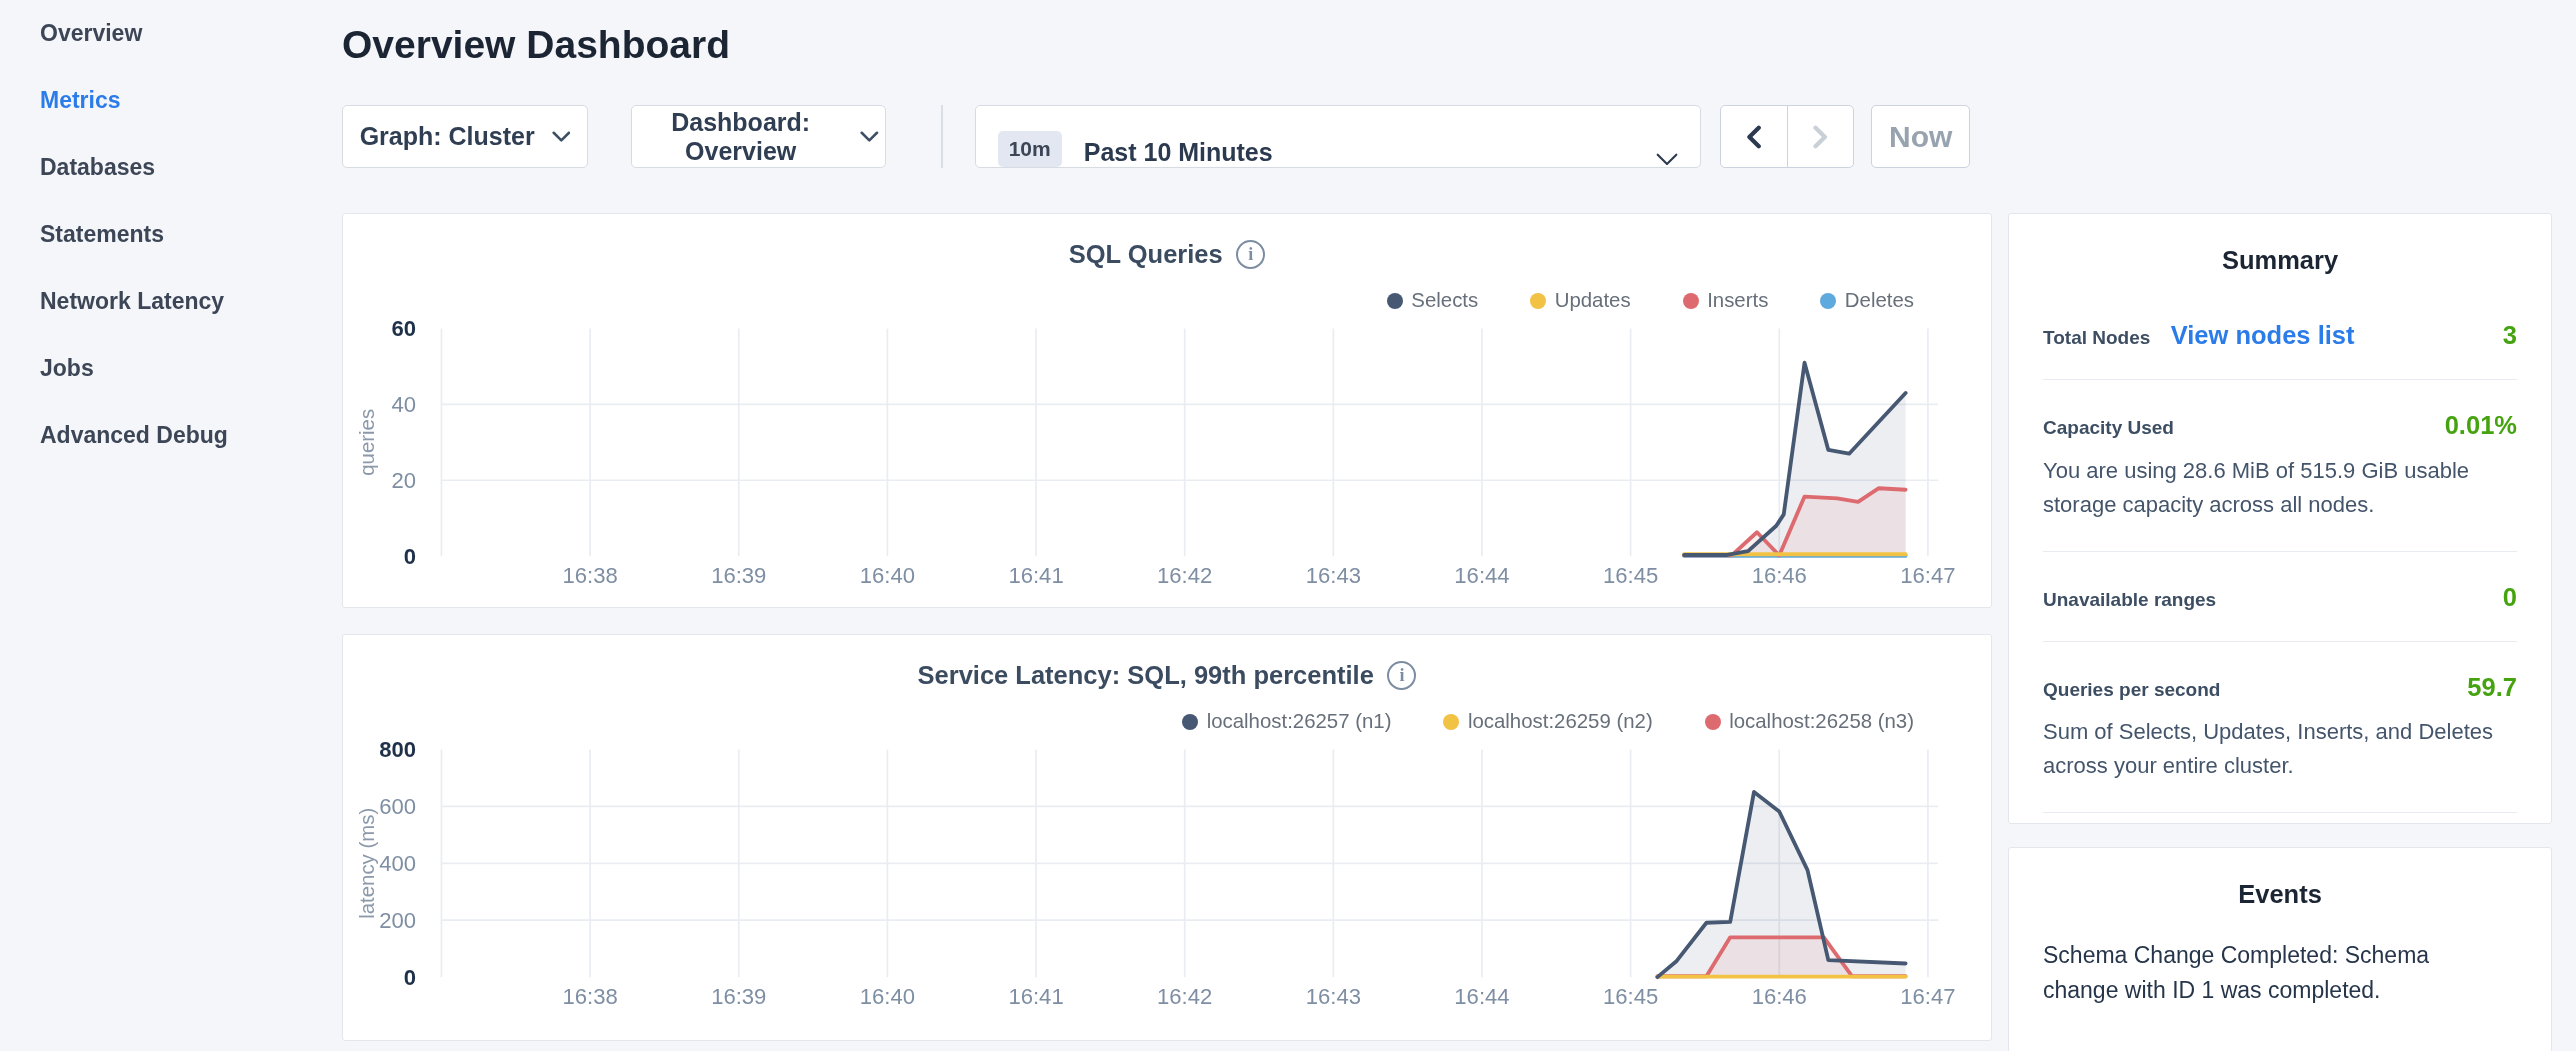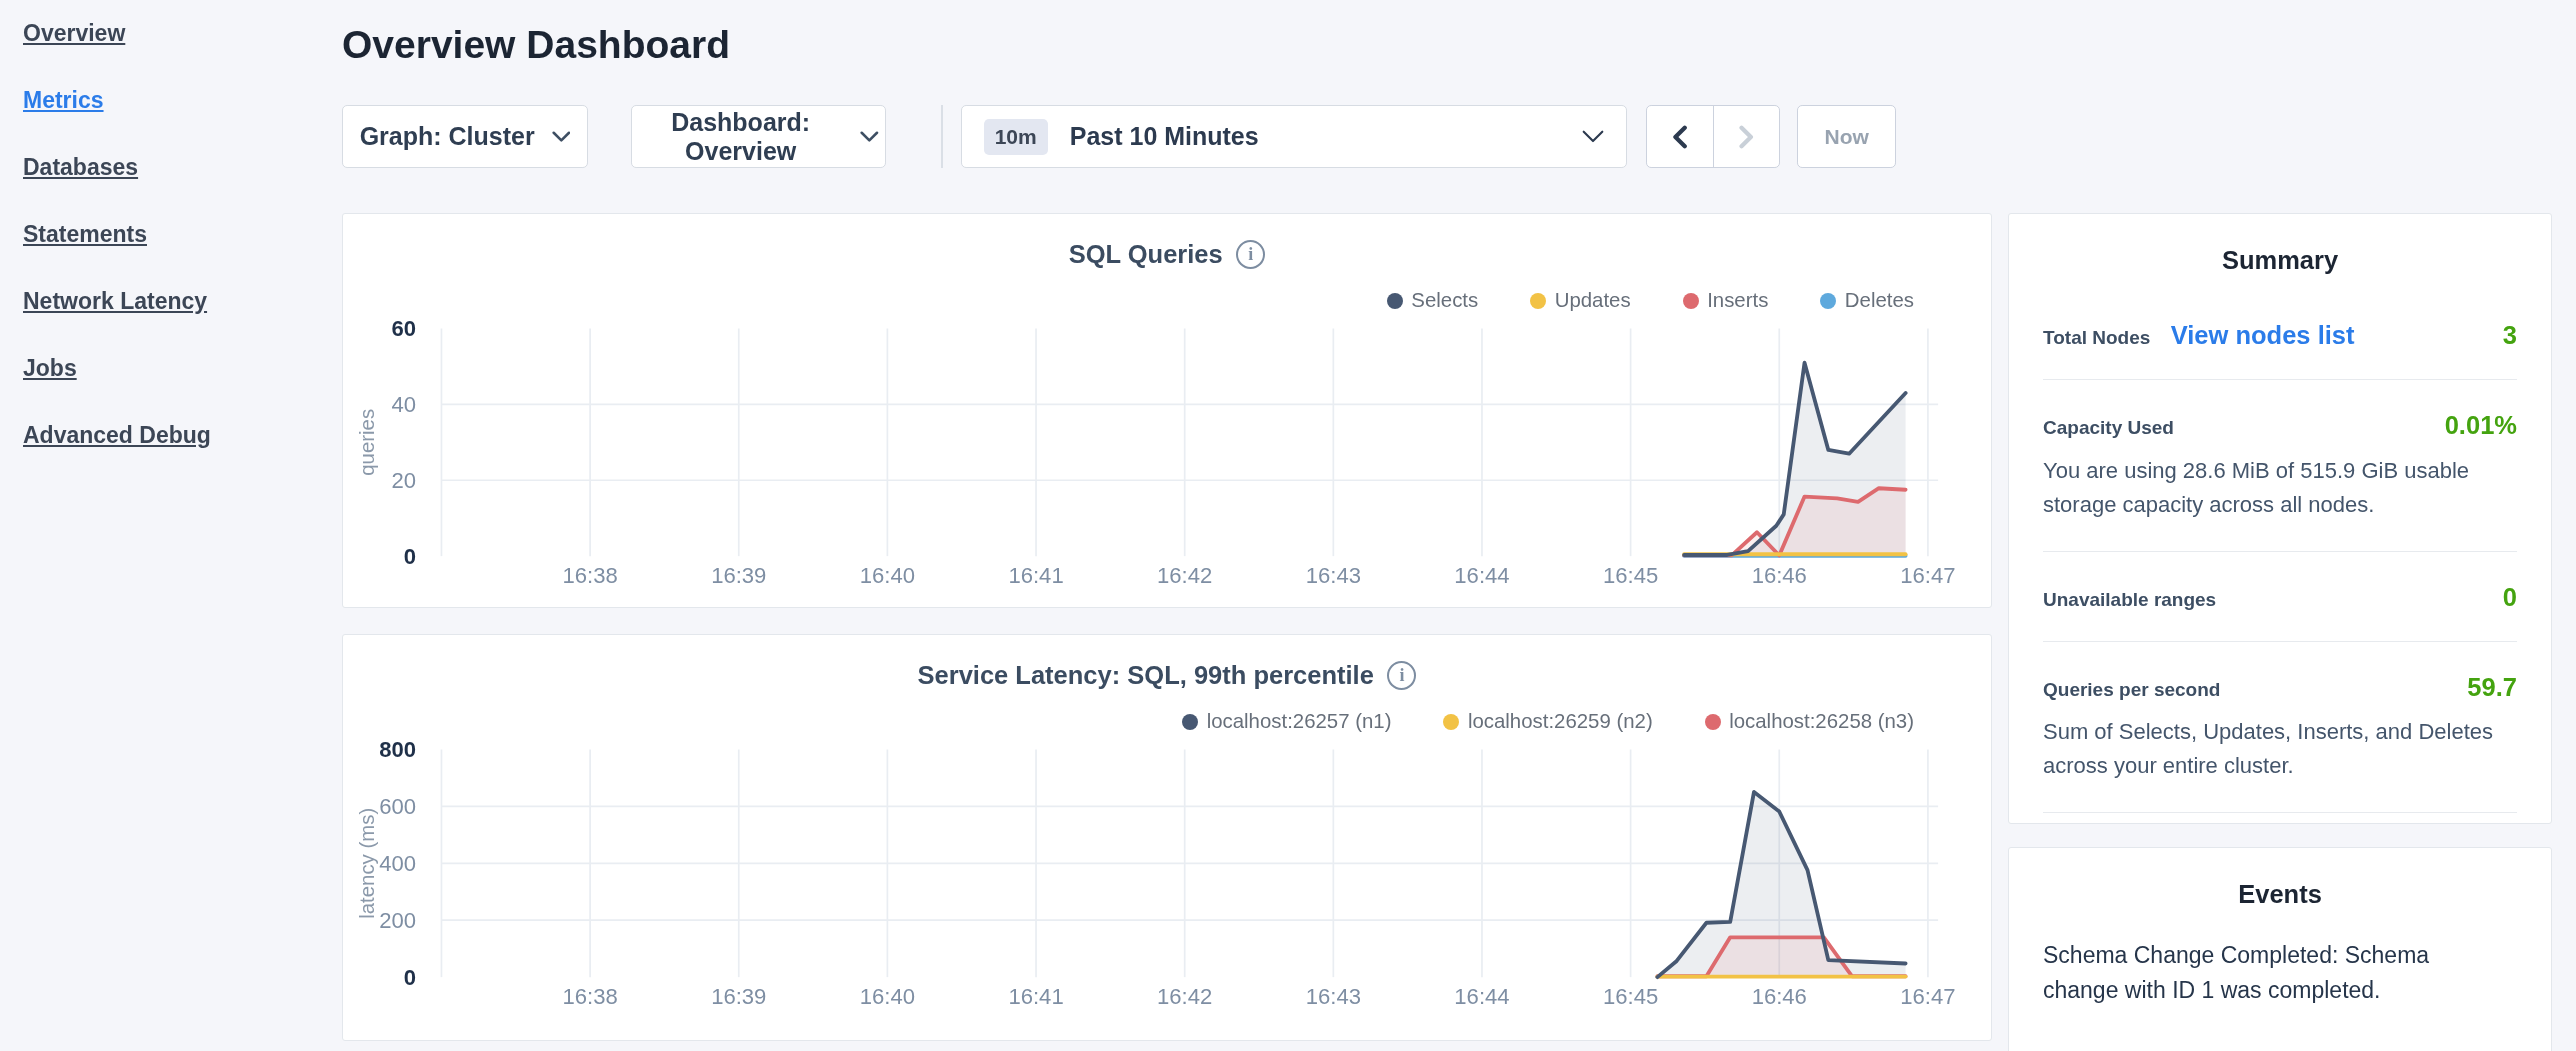--- a/index.html
+++ b/index.html
@@ -1,45 +1,45 @@
 <!DOCTYPE html>
 <html style="font-size:13.6px"><head>
 <meta charset="utf-8">
 <style>
   html,body{margin:0;padding:0;background:#f5f6fa;}
   *{box-sizing:border-box;}
   .app{position:relative;width:2576px;height:1051px;overflow:hidden;
        font-family:"Liberation Sans",sans-serif;color:#2f3e52;}
   
   .sidebar{position:absolute;left:0;top:0;width:342px;height:100%;}
-  .nav-item{height:67px;display:flex;align-items:center;padding-left:23px;
-            font-size:23px;font-weight:600;color:#3c4656;cursor:pointer;text-decoration:underline;}
+  .nav-item{height:67px;display:flex;align-items:center;padding-left:40px;
+            font-size:23px;font-weight:600;color:#3c4656;cursor:pointer;}
   .nav-item.active{color:#2b7ce9;font-weight:700;}
   
   .main{position:absolute;left:342px;top:0;width:2234px;}
   h1.page-title{margin:22px 0 0;font-size:39px;line-height:46px;font-weight:700;color:#1c2533;}
   
   .controls{display:flex;align-items:center;margin-top:37px;height:63px;}
   .ctl{height:63px;background:#fff;border:1.7px solid #d7dce3;border-radius:5.1px;
        font-family:inherit;display:flex;align-items:center;cursor:pointer;}
   .dropdown{justify-content:center;gap:17px;font-size:25px;font-weight:700;color:#2f3e52;}
   .dd1{width:246px;}
   .dd2{width:255px;margin-left:43px;}
   .vdiv{margin-left:55px;width:1.7px;height:63px;background:#dadfe6;}
-  .timepicker{margin-left:18px;width:666px;padding:0 22px;position:relative;}
+  .timepicker{margin-left:32px;width:726px;padding:0 22px;position:relative;align-items:flex-end;}
   .tw-badge{padding:6px 11px;border-radius:5.1px;background:#e3e7f1;font-size:21px;
             font-weight:700;color:#3c4656;}
   .tw-label{margin-left:22px;font-size:25px;font-weight:700;color:#2c3a4f;}
   .tp-caret{margin-left:auto;display:flex;}
   .pager{margin-left:19.6px;width:134px;height:63px;display:flex;background:#fff;
          border:1.7px solid #ccd2de;border-radius:5.1px;overflow:hidden;}
   .pager button{flex:1;border:none;background:none;display:flex;align-items:center;
                 justify-content:center;cursor:pointer;padding:0;}
   .pager button + button{border-left:1.7px solid #ccd2de;}
-  .now-btn{margin-left:17px;width:99px;justify-content:center;font-size:21px;
+  .now-btn{margin-left:17px;width:99px;justify-content:center;font-size:30px;
            font-weight:700;color:#98a3b0;border-color:#ccd2de;}
   
   .content{display:flex;margin-top:45px;}
   .charts-col{width:1650px;}
   .side-col{width:544px;margin-left:16px;}
   .card{background:#fff;border:1.7px solid #e3e7ec;border-radius:3px;position:relative;}
   .chart-card{width:1650px;overflow:hidden;}
   .chart-card.c1{height:395px;}
   .chart-card.c2{height:407px;margin-top:26px;}
   .chart-title-row{display:flex;justify-content:center;align-items:center;gap:13.6px;padding-top:25.5px;}

